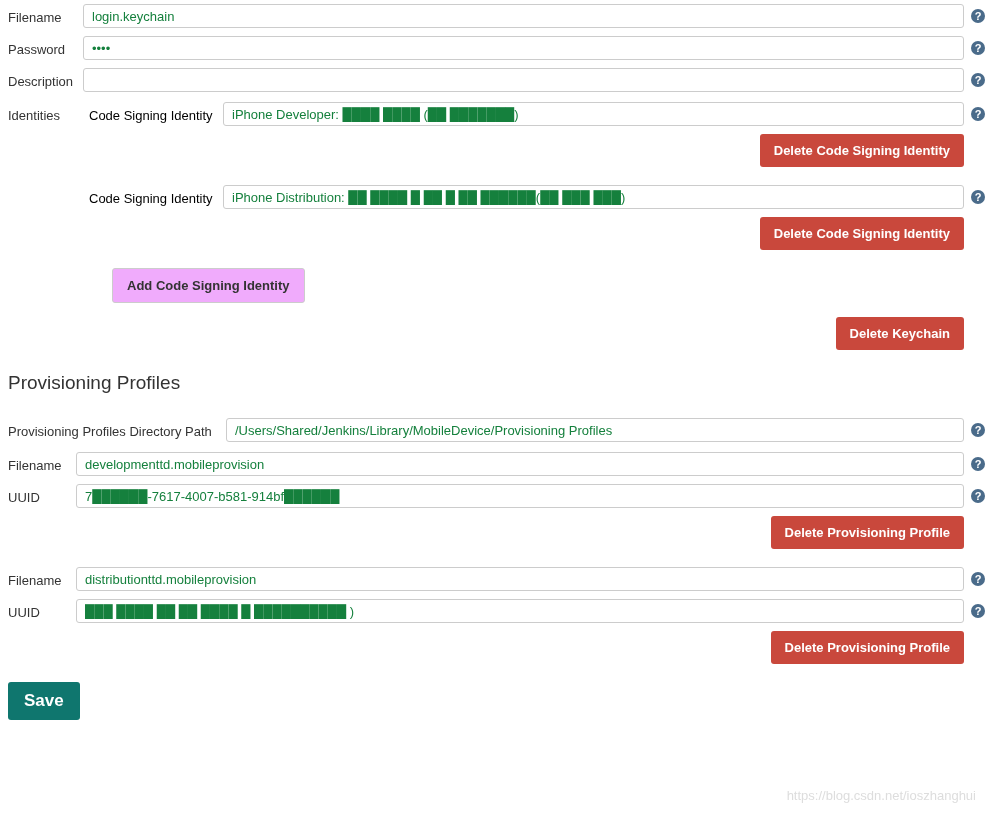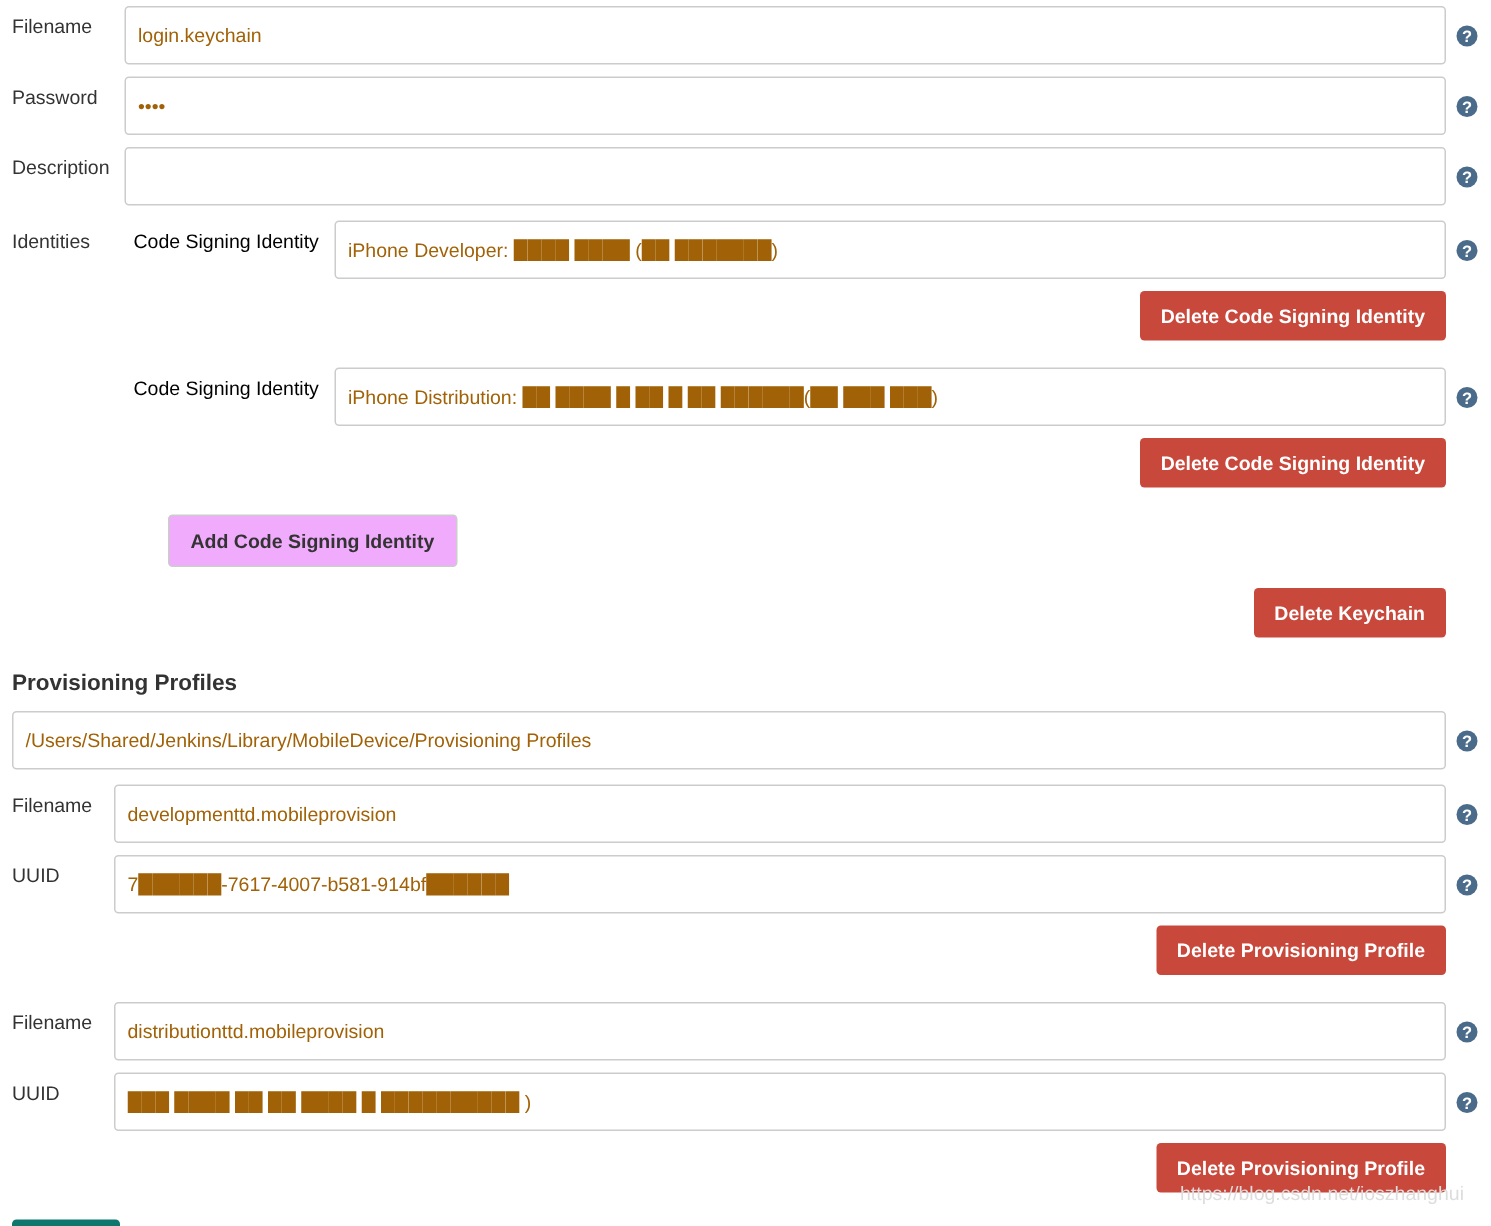--- a/index.html
+++ b/index.html
@@ -35,26 +35,26 @@
       color: #333;
       flex-shrink: 0;
     }
     .input-wrap {
       flex: 1;
       display: flex;
       align-items: center;
     }
     input[type="text"], input[type="password"] {
       flex: 1;
-      height: 39px;
+      height: 24px;
       padding: 4px 8px;
       border: 1px solid #ccc;
       border-radius: 3px;
       font-size: 13px;
-      color: #a16207;
+      color: #15803d;
       background: #fff;
     }
     .help-icon {
       width: 16px;
       height: 16px;
       margin-left: 6px;
       flex-shrink: 0;
       display: inline-flex;
       align-items: center;
       justify-content: center;
@@ -114,23 +114,23 @@
       margin-left: 84px;
       margin-bottom: 14px;
     }
     .delete-keychain-row {
       display: flex;
       justify-content: flex-end;
       margin-bottom: 22px;
       padding-right: 22px;
     }
     .section-title {
-      font-weight: bold;
-      font-size: 15px;
-      margin-bottom: 10px;
+      font-weight: normal;
+      font-size: 19px;
+      margin-bottom: 24px;
       margin-top: 6px;
     }
     .prov-label {
       width: 68px;
       padding-top: 6px;
       font-size: 13px;
       color: #333;
       flex-shrink: 0;
     }
     .save-row {
@@ -240,20 +240,21 @@
   <button class="btn-secondary">Add Code Signing Identity</button>
 </div>
 
 <div class="delete-keychain-row">
   <button class="btn-danger">Delete Keychain</button>
 </div>
 
 <div class="section-title">Provisioning Profiles</div>
 
 <div class="row">
+  <div class="label-col-wide">Provisioning Profiles Directory Path</div>
   <div class="input-wrap">
     <input type="text" value="/Users/Shared/Jenkins/Library/MobileDevice/Provisioning Profiles" style="">
     <span class="help-icon">
       <svg viewBox="0 0 16 16">
           <circle cx="8" cy="8" r="7" fill="#4a6b8a"></circle>
           <text x="8" y="12" text-anchor="middle" fill="#fff" font-size="11" font-weight="bold">?</text>
         </svg>
     </span>
   </div>
 </div>

